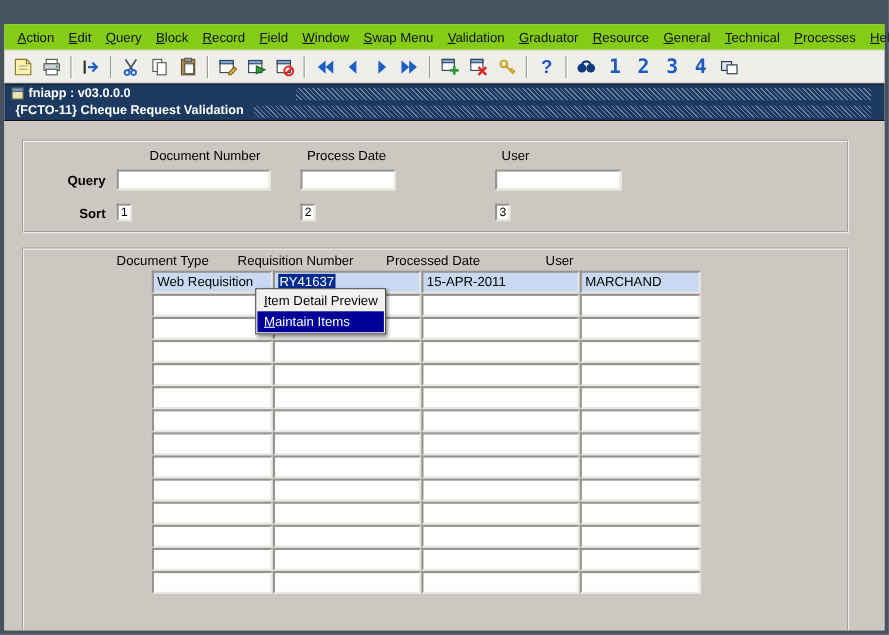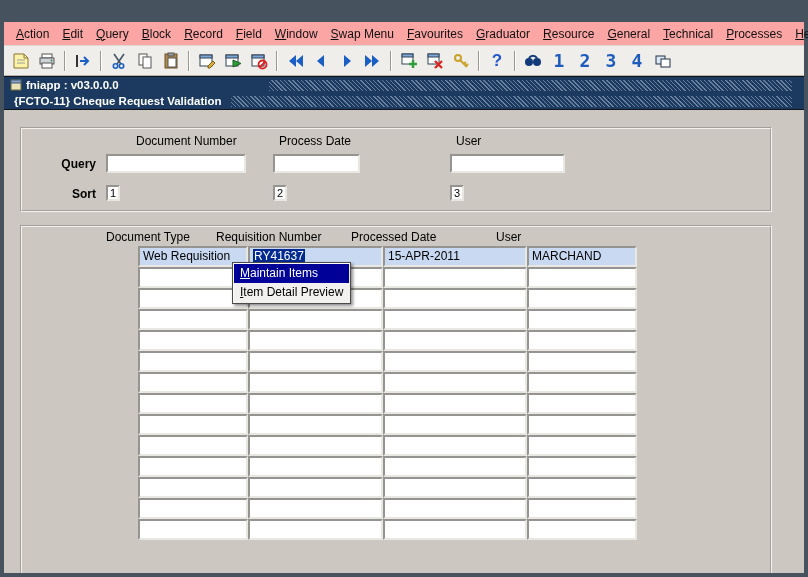--- a/index.html
+++ b/index.html
@@ -10,21 +10,21 @@
   .titlebar { height:22px; width:100%; display:flex; align-items:center; padding-left:6px;
     background:linear-gradient(#8795a3 0%, #5c6b7a 40%, #303d4a 55%, #263340 100%);
     border-bottom:1px solid #141c24; }
   .titlebar .title-text { color:#fff; font-size:12px; font-weight:bold; margin-left:5px; text-shadow:0 1px 1px #000; }
   .java-icon { display:inline-flex; }
 
   
   .body { position:absolute; left:4px; right:4px; top:22px; bottom:4px; background:#f0eeec; display:flex; flex-direction:column; }
 
   .menubar { height:24px; display:flex; align-items:center; padding-left:6px; gap:1px;
-    background:#fca5a5; border-bottom:1px solid #dcd9d4; font-size:12px; color:#111; }
+    background:#84cc16; border-bottom:1px solid #dcd9d4; font-size:12px; color:#111; }
   .menu-item { display:inline-block; padding:3px 6px; white-space:nowrap; cursor:default; }
   .menu-item::first-letter { text-decoration:underline; }
 
   .toolbar { height:30px; display:flex; align-items:center; padding-left:4px;
     background:#f0eeeb; border-bottom:1px solid #b9b5ae; }
   .tb { width:26px; height:24px; display:flex; align-items:center; justify-content:center;
     background:none; border:1px solid transparent; padding:0; cursor:default; }
   .sep { width:2px; height:20px; border-left:1px solid #9b968e; border-right:1px solid #ffffff; margin:0 4px; }
   .digit { font-family:"DejaVu Sans Mono", monospace; font-weight:bold; font-size:18px; color:#1d5bbf; }
   .qmark { font-weight:bold; font-size:17px; color:#2255cc; }
@@ -81,21 +81,21 @@
 
     <div class="menubar">
       <span class="menu-item">Action</span>
       <span class="menu-item">Edit</span>
       <span class="menu-item">Query</span>
       <span class="menu-item">Block</span>
       <span class="menu-item">Record</span>
       <span class="menu-item">Field</span>
       <span class="menu-item">Window</span>
       <span class="menu-item">Swap Menu</span>
-      <span class="menu-item">Favourites</span>
+      <span class="menu-item">Validation</span>
       <span class="menu-item">Graduator</span>
       <span class="menu-item">Resource</span>
       <span class="menu-item">General</span>
       <span class="menu-item">Technical</span>
       <span class="menu-item">Processes</span>
       <span class="menu-item">Help</span>
     </div>
 
     <div class="toolbar">
       <button class="tb">
@@ -332,19 +332,19 @@
             <div class="cell"></div>
             <div class="cell"></div>
             <div class="cell"></div>
             <div class="cell"></div>
             <div class="cell"></div>
             <div class="cell"></div>
           </div>
       </div>
 
       <div class="context-menu">
+        <div class="cm-item">Item Detail Preview</div>
         <div class="cm-item selected">Maintain Items</div>
-        <div class="cm-item">Item Detail Preview</div>
       </div>
 
     </div>
   </div>
 </div>
 
 </body></html>

